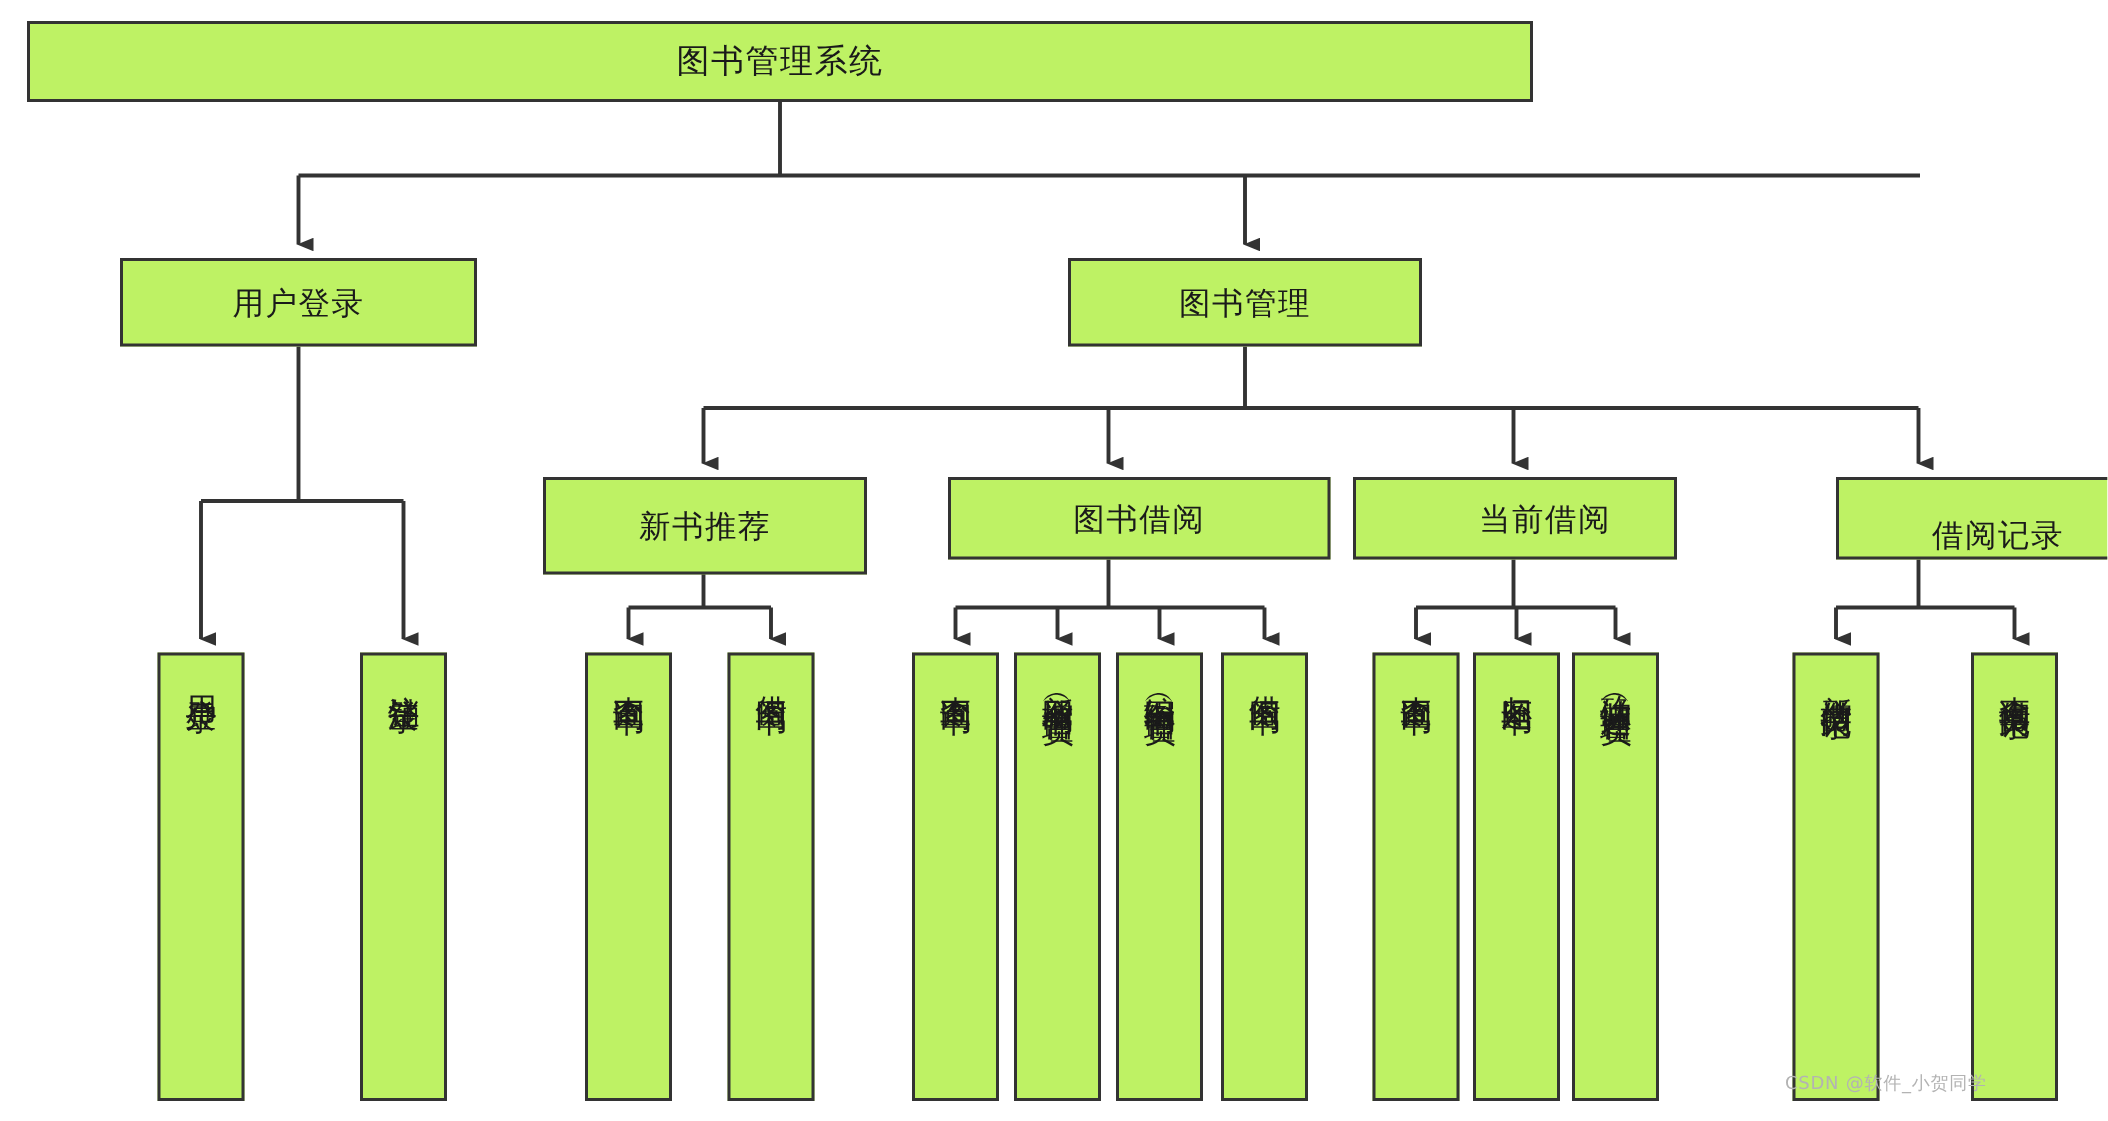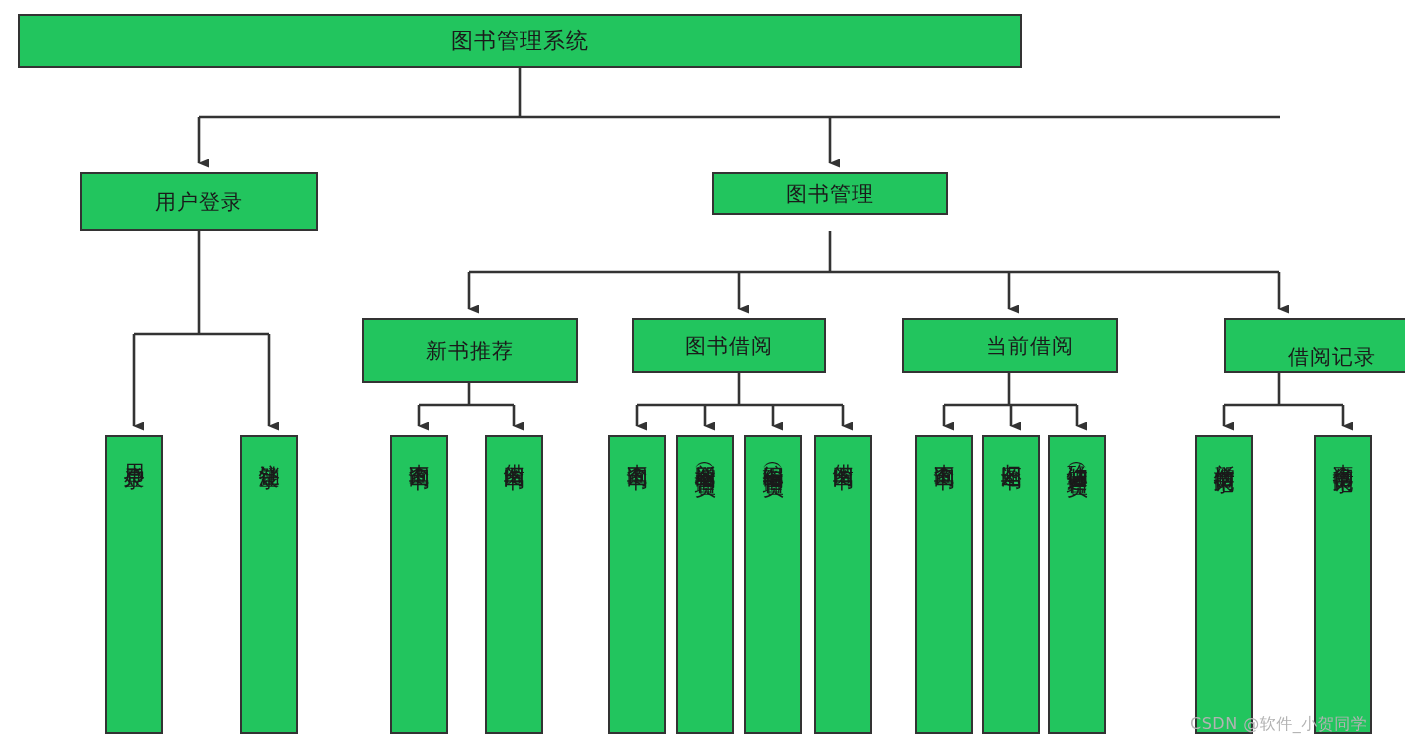--- a/index.html
+++ b/index.html
@@ -21,21 +21,21 @@
   #edge-layer {
     position: absolute;
     left: 0;
     top: 0;
     width: 1405px;
     height: 747px;
   }
   .node {
     position: absolute;
     box-sizing: border-box;
-    background: #22c55e;
+    background: #bef264;
     border: 2px solid #333333;
     display: flex;
     align-items: center;
     justify-content: center;
     color: #1a1a1a;
   }
   .node.horiz {
     font-size: 21px;
     letter-spacing: 1px;
   }
@@ -52,21 +52,21 @@
     letter-spacing: 2px;
     white-space: nowrap;
   }
   .node.root {
     font-size: 22px;
   }
   #watermark {
     position: absolute;
     left: 1190px;
     top: 714px;
-    font-size: 16px;
+    font-size: 12px;
     color: #b3b3b3;
     white-space: nowrap;
     letter-spacing: 0.5px;
     pointer-events: none;
   }
 </style>
 </head>
 <body>
 
 <div id="diagram-root">
@@ -121,28 +121,28 @@
     </g>
   </svg>
 
   <div class="node horiz root" style="left:18px; top:14px; width:1004px; height:54px;">
     <span>图书管理系统</span>
   </div>
 
   <div class="node horiz" style="left:80px; top:172px; width:238px; height:59px;">
     <span>用户登录</span>
   </div>
-  <div class="node horiz" style="left:712px; top:172px; width:236px; height:43px;">
+  <div class="node horiz" style="left:712px; top:172px; width:236px; height:59px;">
     <span>图书管理</span>
   </div>
 
   <div class="node horiz" style="left:362px; top:318px; width:216px; height:65px;">
     <span>新书推荐</span>
   </div>
-  <div class="node horiz" style="left:632px; top:318px; width:194px; height:55px;">
+  <div class="node horiz" style="left:632px; top:318px; width:255px; height:55px;">
     <span>图书借阅</span>
   </div>
   <div class="node horiz" style="left:902px; top:318px; width:216px; height:55px;padding-left:40px;">
     <span>当前借阅</span>
   </div>
   <div class="node horiz" style="left:1224px; top:318px; width:216px; height:55px;align-items:flex-end;">
     <span>借阅记录</span>
   </div>
 
   <div class="node vert" style="left:105px; top:435px; width:58px; height:299px;">

